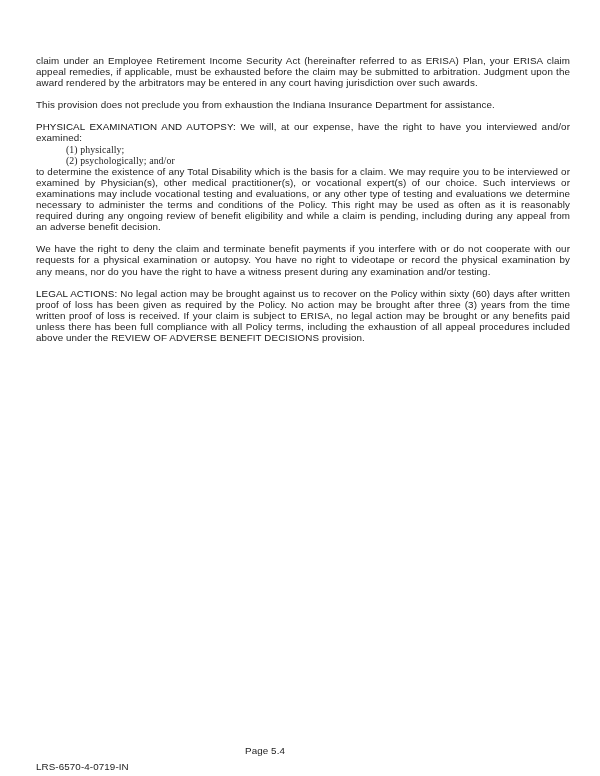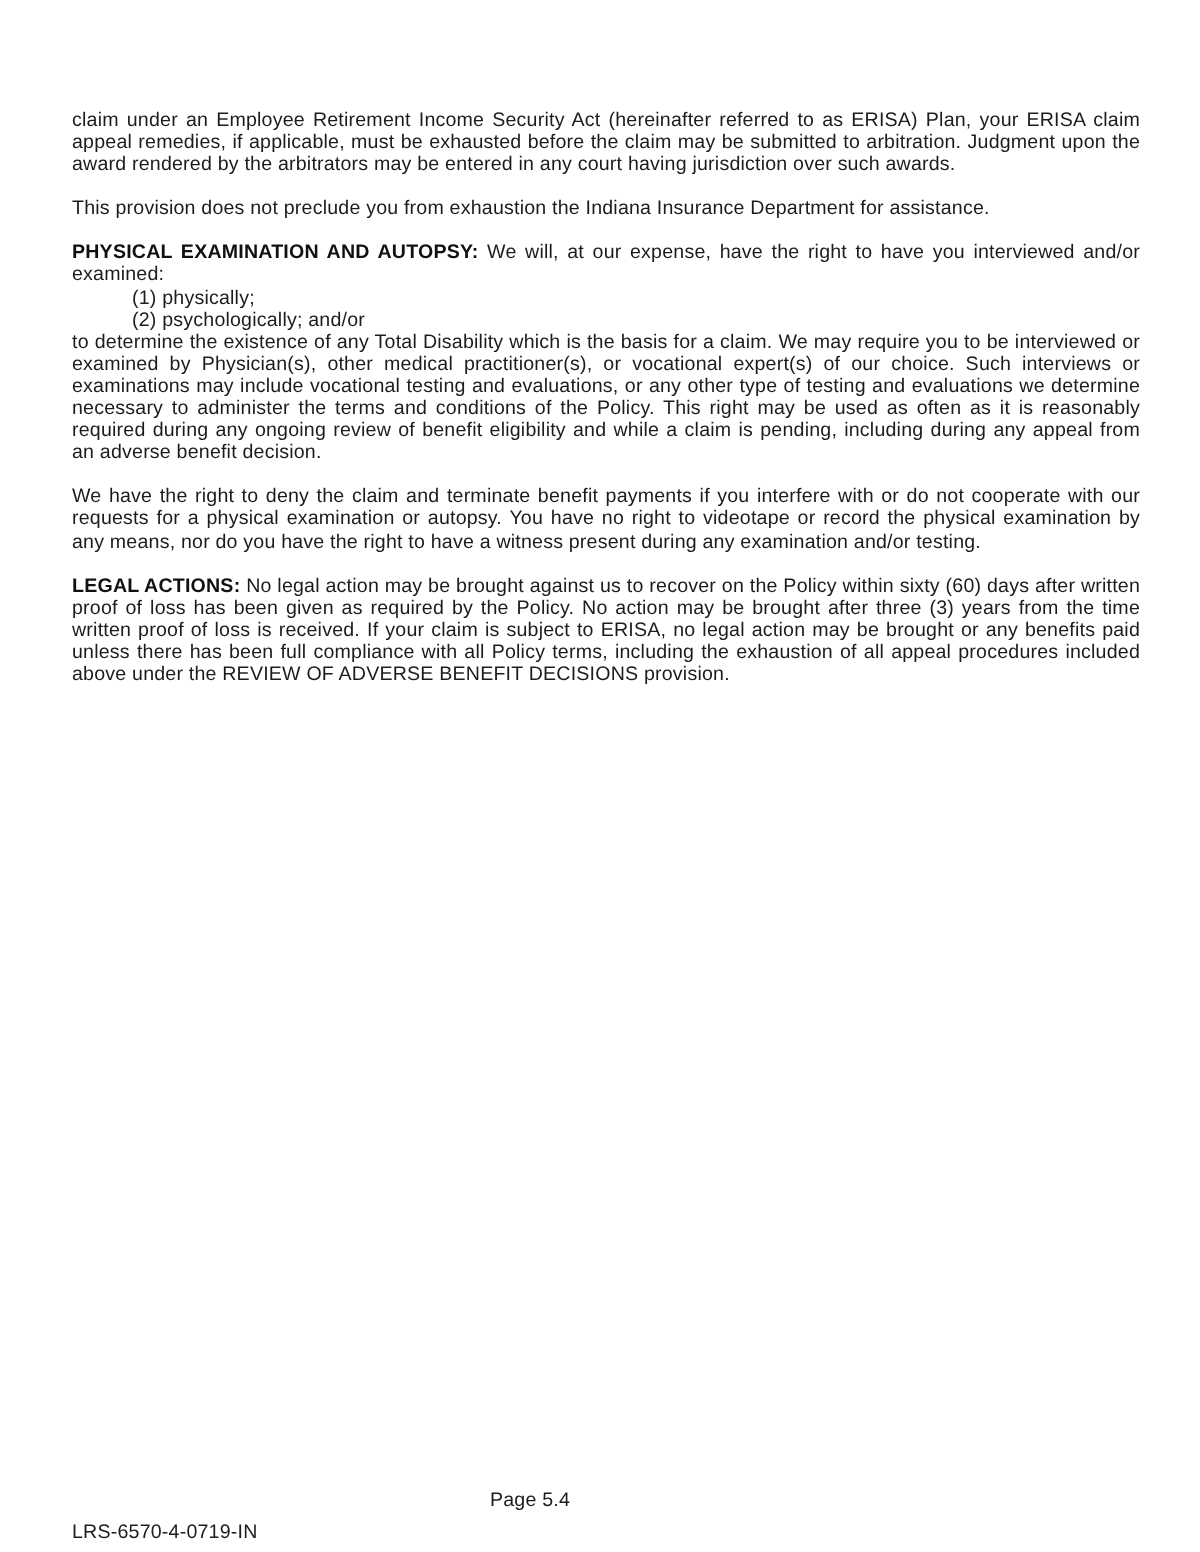--- a/index.html
+++ b/index.html
@@ -31,23 +31,24 @@
   p.para.tight {
     margin-bottom: 0;
   }
   .exam-list {
     margin: 0;
     padding: 0 0 0 30px;
     text-align: left;
   }
   .exam-list .list-item {
     display: block;
+    font-family: Liberation Serif, serif;
   }
   strong.lead-label {
-    font-weight: bold;
+    font-weight: normal;
     color: #111111;
   }
   .footer {
     position: absolute;
     left: 36px;
     right: 30px;
     top: 733px;
     font-size: 9.8px;
     line-height: 11px;
     letter-spacing: 0.1px;

